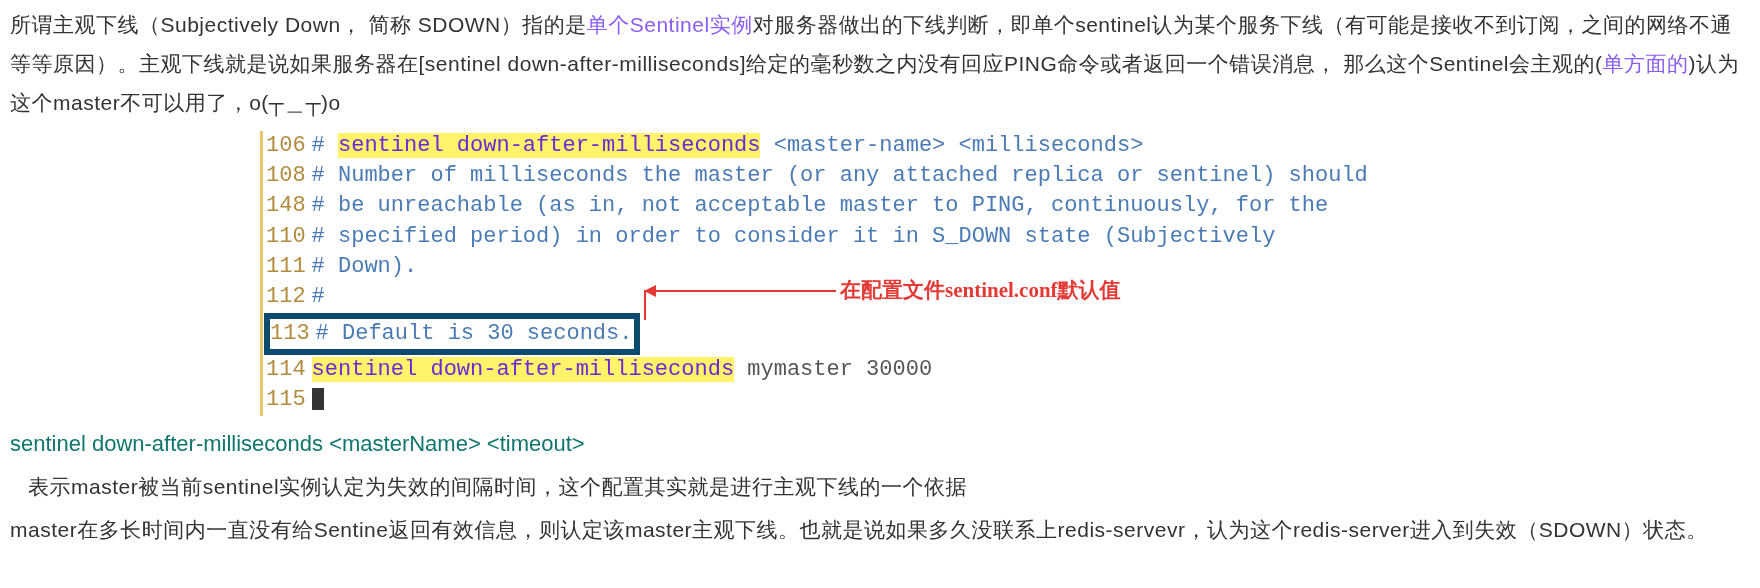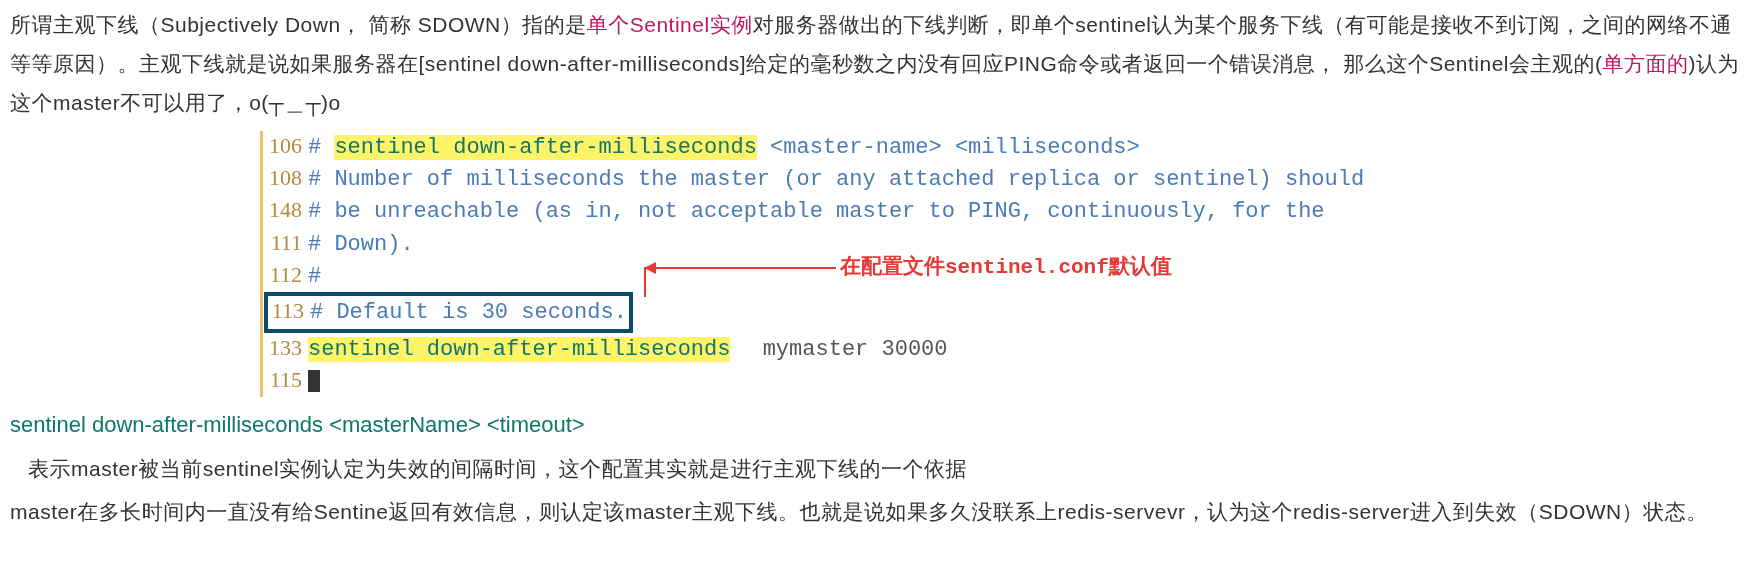--- a/index.html
+++ b/index.html
@@ -6,54 +6,54 @@
     body {
       font-family: Arial, "Microsoft YaHei", sans-serif;
       font-size: 21px;
       line-height: 1.85;
       color: #333;
       background: #fff;
       padding: 6px 10px;
       width: 1760px;
     }
     .paragraph { margin-bottom: 4px; letter-spacing: 0.5px; }
-    .highlight-red { color: #be185d; }
+    .highlight-red { color: #8b5cf6; }
     .code-block {
       margin: 8px 0 8px 250px;
       border-left: 3px solid #e8c46a;
       padding-left: 3px;
       font-family: "Courier New", monospace;
       font-size: 22px;
       line-height: 1.38;
       position: relative;
       white-space: nowrap;
     }
     .code-line { position: relative; }
     .ln {
       display: inline-block;
       min-width: 42px;
       color: #b28b3e;
-      text-align: right;
+      text-align: left;
       padding-right: 6px;
-      font-family: Liberation Serif, serif;
+      font-family: Liberation Mono, monospace;
     }
     .comment { color: #4a7bb5; }
-    .hl-yellow { background: #fff36a; color:#0f766e; }
-    .normal-code { color: #555; padding-left: 19px; }
+    .hl-yellow { background: #fff36a; color:#6d28d9; }
+    .normal-code { color: #555; }
     .redbox-line {
-      border: 4px solid #0c4a6e;
+      border: 6px solid #0c4a6e;
       display: inline-block;
       padding: 0 2px 0 0;
       margin-left: -2px;
     }
     .annotation {
       position: absolute;
       color: #e53935;
       font-weight: bold;
-      font-family: Liberation Mono, monospace;
+      font-family: Liberation Serif, serif;
       font-size: 21px;
       display: flex;
       align-items: center;
     }
     .arrow-line {
       display: inline-block;
       width: 190px;
       height: 2px;
       background: #e53935;
       position: relative;
@@ -102,38 +102,41 @@
   <div class="code-line">
     <span class="ln">106</span><span class="comment"># </span><span class="hl-yellow">sentinel down-after-milliseconds</span><span class="comment"> &lt;master-name&gt; &lt;milliseconds&gt;</span>
   </div>
   <div class="code-line">
     <span class="ln">108</span><span class="comment"># Number of milliseconds the master (or any attached replica or sentinel) should</span>
   </div>
   <div class="code-line">
     <span class="ln">148</span><span class="comment"># be unreachable (as in, not acceptable master to PING, continuously, for the</span>
   </div>
   <div class="code-line">
+    <span class="ln">110</span><span class="comment"># specified period) in order to consider it in S_DOWN state (Subjectively</span>
+  </div>
+  <div class="code-line">
     <span class="ln">111</span><span class="comment"># Down).</span>
   </div>
   <div class="code-line">
     <span class="ln">112</span><span class="comment">#</span>
 
     <div class="annotation" style="left:380px; top:-6px;">
       <span class="arrow-line">
         <span class="arrow-head"></span>
         <span class="arrow-tail"></span>
       </span>
       <span style="margin-left:4px;">在配置文件sentinel.conf默认值</span>
     </div>
   </div>
   <div class="code-line">
     <span class="redbox-line"><span class="ln">113</span><span class="comment"># Default is 30 seconds.</span></span>
   </div>
   <div class="code-line">
-    <span class="ln">133</span><span class="hl-yellow">sentinel down-after-milliseconds</span><span class="normal-code"> mymaster 30000</span>
+    <span class="ln">114</span><span class="hl-yellow">sentinel down-after-milliseconds</span><span class="normal-code"> mymaster 30000</span>
   </div>
   <div class="code-line">
     <span class="ln">115</span><span class="cursor-block"></span>
   </div>
 </div>
 
 <div class="syntax-line">sentinel down-after-milliseconds &lt;masterName&gt; &lt;timeout&gt;</div>
 
 <div class="paragraph indent-para">表示master被当前sentinel实例认定为失效的间隔时间，这个配置其实就是进行主观下线的一个依据</div>
 

